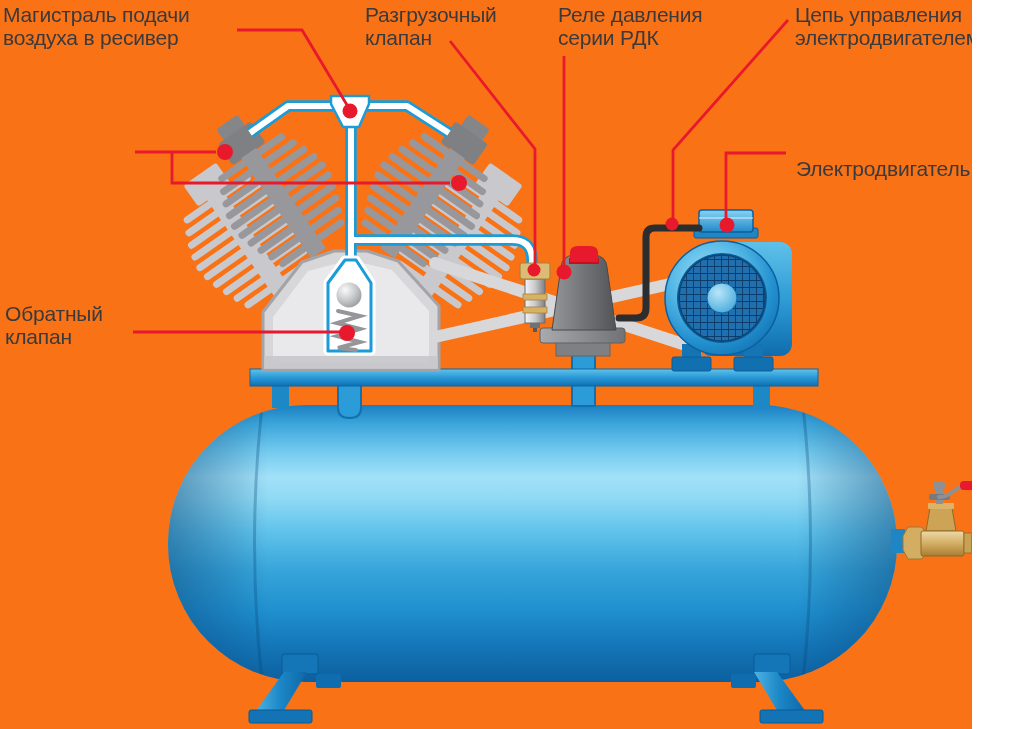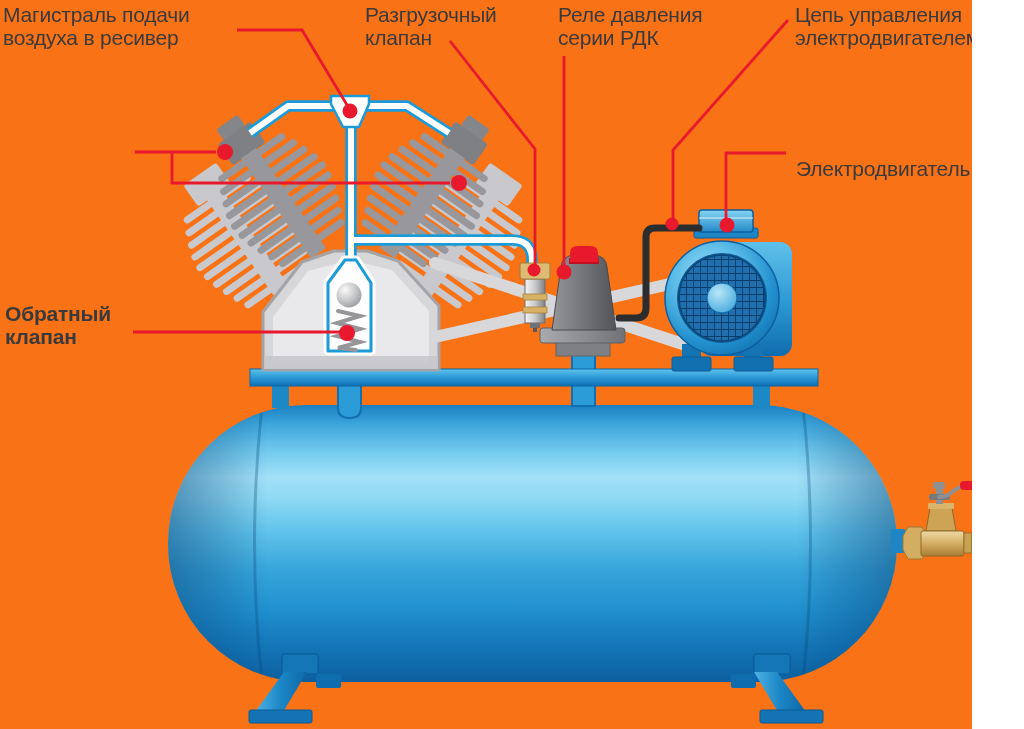--- a/index.html
+++ b/index.html
@@ -12,21 +12,21 @@
     position:absolute;
     font-size:21px;line-height:22.5px;color:#3a3a3c;
     white-space:pre-line;letter-spacing:-0.2px;
   }
   #lbl-air{left:3px;top:4px;}
   #lbl-unloader{left:365px;top:4px;}
   #lbl-switch{left:558px;top:4px;}
   #lbl-circuit{left:795px;top:4px;}
   #lbl-head{left:2px;top:133px;}
   #lbl-motor{left:796px;top:158px;}
-  #lbl-check{left:5px;top:303px;font-weight:bold;}
+  #lbl-check{left:5px;top:303px;}
 </style>
 </head>
 <body>
 
 <div class="stage">
 
 <svg width="1024" height="729" viewBox="0 0 1024 729">
   <defs>
     <linearGradient id="tankGrad" x1="0" y1="0" x2="0" y2="1">
       <stop offset="0" stop-color="#1a7fc2"></stop>

